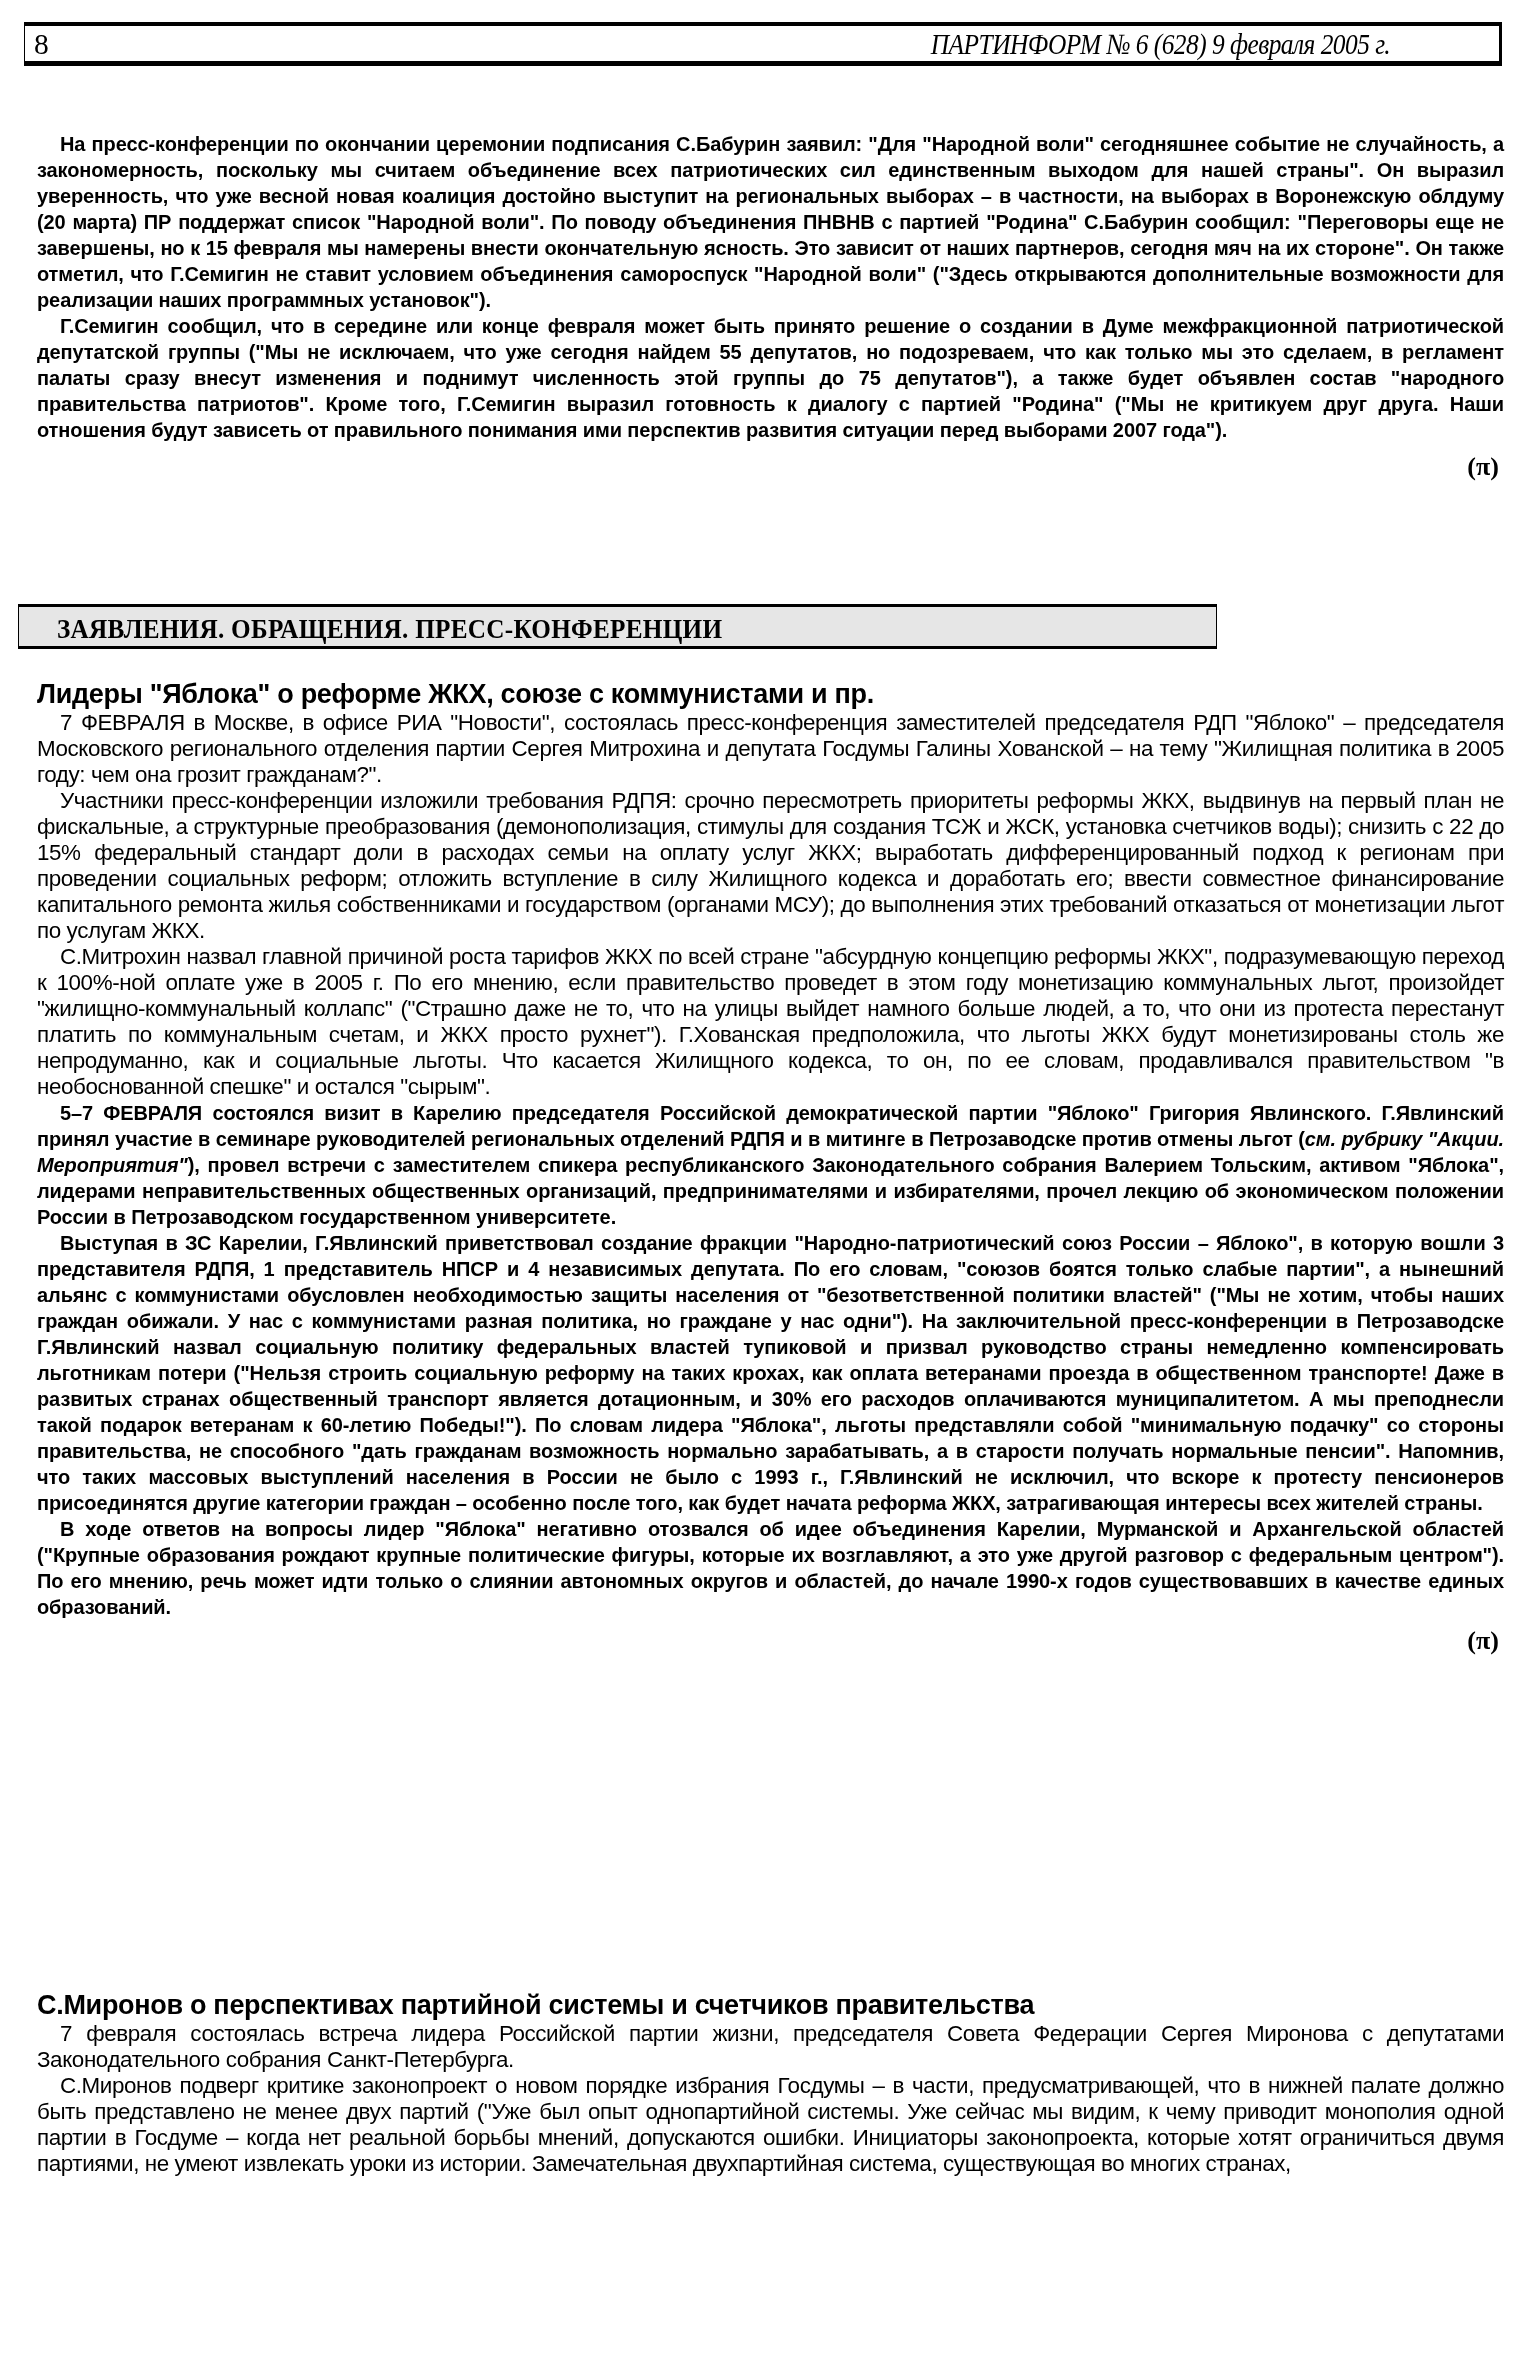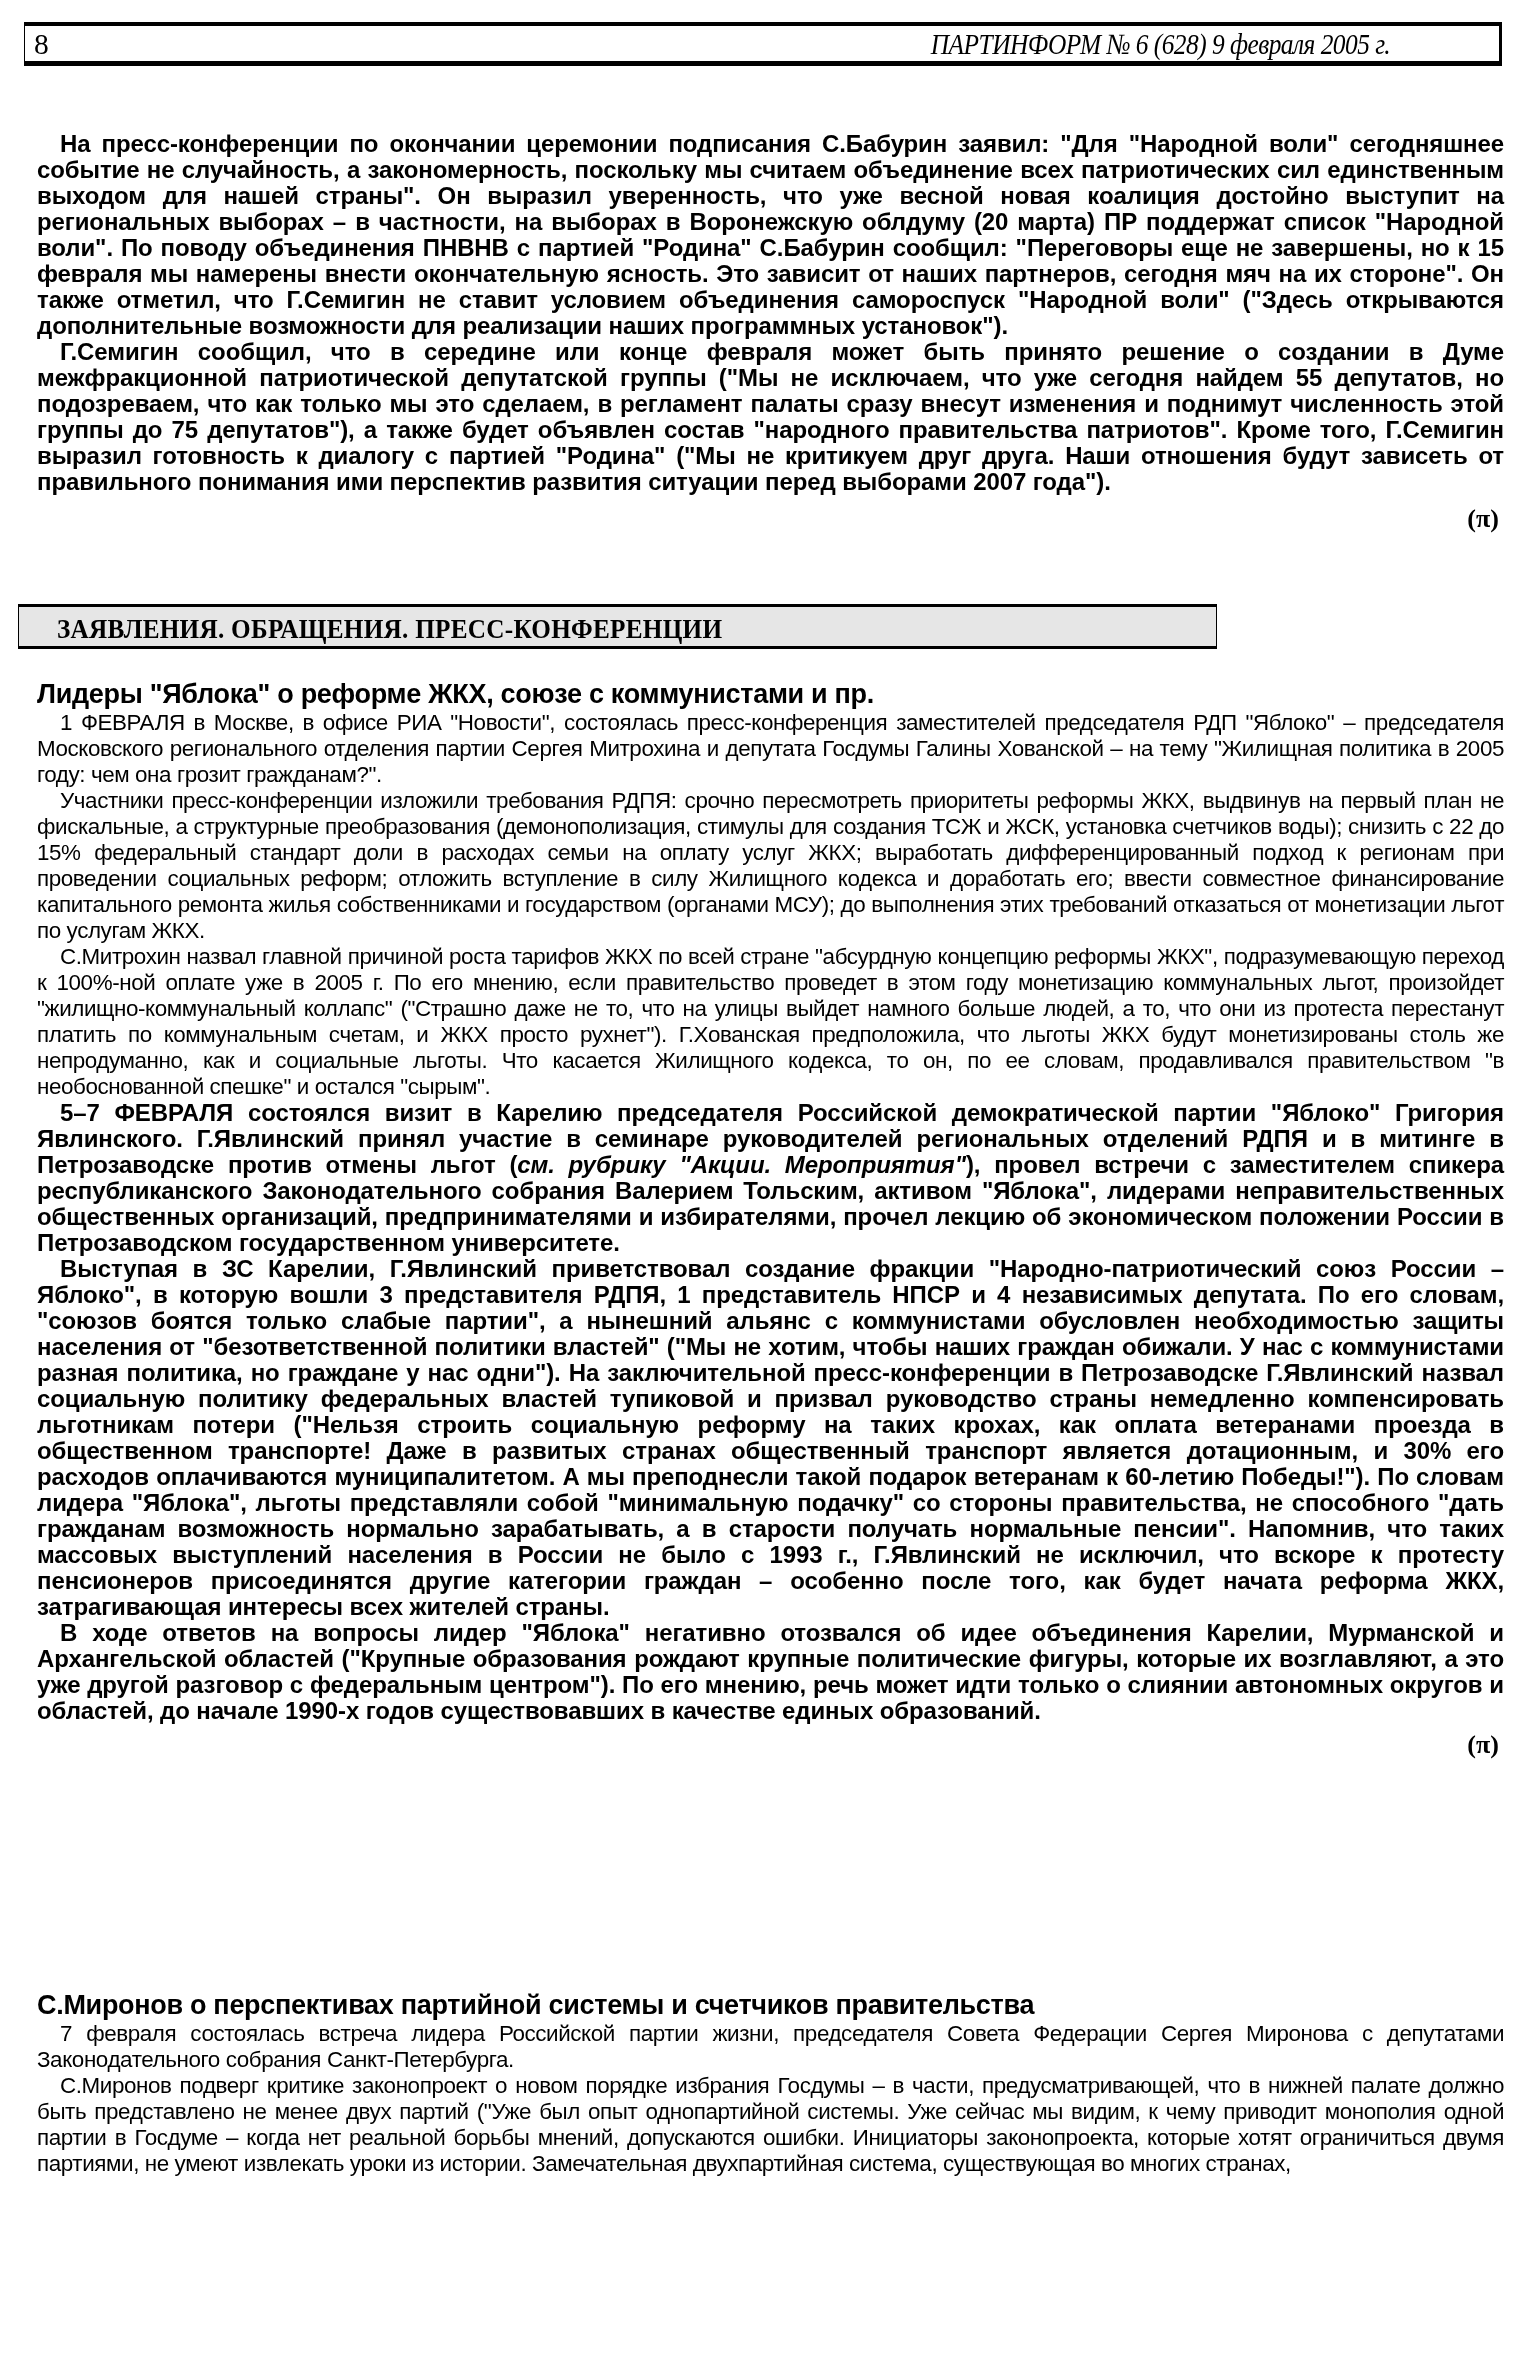--- a/index.html
+++ b/index.html
@@ -17,21 +17,21 @@
     position: absolute; right: 109px; top: 2.6px;
     font-family: "Liberation Serif", serif; font-style: italic; font-size: 29.5px; line-height: 31px;
     letter-spacing: -0.6px; transform: scaleX(0.86); transform-origin: right center;
   }
   .content { position: absolute; left: 37px; width: 1467px; }
   .para {
     font-family: "Liberation Sans", sans-serif; text-align: justify; margin: 0;
     text-indent: 23px; hyphens: none;
   }
   .bold { font-weight: bold; }
-  .p-bold { font-size: 24px; line-height: 26px; letter-spacing: -0.1px; }
+  .p-bold { font-size: 20px; line-height: 26px; letter-spacing: -0.1px; }
   .p-reg { font-size: 22.4px; line-height: 26px; letter-spacing: -0.4px; }
   .source-mark {
     text-align: right; font-family: "Liberation Serif", serif; font-weight: bold;
     font-size: 26px; line-height: 31px; padding-right: 5.1px;
   }
   .section-bar {
     position: absolute; left: 18px; top: 604px; width: 1199px; height: 45px;
     background: #e6e6e6; border-top: 3.2px solid #000; border-left: 1.9px solid #000;
     border-right: 1.9px solid #000; border-bottom: 3.8px solid #000; box-sizing: border-box;
   }
@@ -59,21 +59,21 @@
   <p class="para bold p-bold">Г.Семигин сообщил, что в середине или конце февраля может быть принято решение о создании в Думе межфракционной патриотической депутатской группы ("Мы не исключаем, что уже сегодня найдем 55 депутатов, но подозреваем, что как только мы это сделаем, в регламент палаты сразу внесут изменения и поднимут численность этой группы до 75 депутатов"), а также будет объявлен состав "народного правительства патриотов". Кроме того, Г.Семигин выразил готовность к диалогу с партией "Родина" ("Мы не критикуем друг друга. Наши отношения будут зависеть от правильного понимания ими перспектив развития ситуации перед выборами 2007 года").</p>
   <div class="source-mark" style="margin-top:7.7px;">(π)</div>
 </div>
 
 <div class="section-bar">
   <span class="section-title">ЗАЯВЛЕНИЯ. ОБРАЩЕНИЯ. ПРЕСС-КОНФЕРЕНЦИИ</span>
 </div>
 
 <div class="content" style="top:678px;">
   <h2 class="article-heading">Лидеры "Яблока" о реформе ЖКХ, союзе с коммунистами и пр.</h2>
-  <p class="para p-reg">1 ФЕВРАЛЯ в Москве, в офисе РИА "Новости", состоялась пресс-конференция заместителей председателя РДП "Яблоко" – председателя Московского регионального отделения партии Сергея Митрохина и депутата Госдумы Галины Хованской – на тему "Жилищная политика в 2005 году: чем она грозит гражданам?".</p>
+  <p class="para p-reg">7 ФЕВРАЛЯ в Москве, в офисе РИА "Новости", состоялась пресс-конференция заместителей председателя РДП "Яблоко" – председателя Московского регионального отделения партии Сергея Митрохина и депутата Госдумы Галины Хованской – на тему "Жилищная политика в 2005 году: чем она грозит гражданам?".</p>
   <p class="para p-reg">Участники пресс-конференции изложили требования РДПЯ: срочно пересмотреть приоритеты реформы ЖКХ, выдвинув на первый план не фискальные, а структурные преобразования (демонополизация, стимулы для создания ТСЖ и ЖСК, установка счетчиков воды); снизить с 22 до 15% федеральный стандарт доли в расходах семьи на оплату услуг ЖКХ; выработать дифференцированный подход к регионам при проведении социальных реформ; отложить вступление в силу Жилищного кодекса и доработать его; ввести совместное финансирование капитального ремонта жилья собственниками и государством (органами МСУ); до выполнения этих требований отказаться от монетизации льгот по услугам ЖКХ.</p>
   <p class="para p-reg">С.Митрохин назвал главной причиной роста тарифов ЖКХ по всей стране "абсурдную концепцию реформы ЖКХ", подразумевающую переход к 100%-ной оплате уже в 2005 г. По его мнению, если правительство проведет в этом году монетизацию коммунальных льгот, произойдет "жилищно-коммунальный коллапс" ("Страшно даже не то, что на улицы выйдет намного больше людей, а то, что они из протеста перестанут платить по коммунальным счетам, и ЖКХ просто рухнет"). Г.Хованская предположила, что льготы ЖКХ будут монетизированы столь же непродуманно, как и социальные льготы. Что касается Жилищного кодекса, то он, по ее словам, продавливался правительством "в необоснованной спешке" и остался "сырым".</p>
   <p class="para bold p-bold"><span>5–7 ФЕВРАЛЯ состоялся визит в Карелию председателя Российской демократической партии "Яблоко" Григория Явлинского. Г.Явлинский принял участие в семинаре руководителей региональных отделений РДПЯ и в митинге в Петрозаводске против отмены льгот (</span><span class="it">см. рубрику "Акции. Мероприятия"</span><span>), провел встречи с заместителем спикера республиканского Законодательного собрания Валерием Тольским, активом "Яблока", лидерами неправительственных общественных организаций, предпринимателями и избирателями, прочел лекцию об экономическом положении России в Петрозаводском государственном университете.</span></p>
   <p class="para bold p-bold">Выступая в ЗС Карелии, Г.Явлинский приветствовал создание фракции "Народно-патриотический союз России – Яблоко", в которую вошли 3 представителя РДПЯ, 1 представитель НПСР и 4 независимых депутата. По его словам, "союзов боятся только слабые партии", а нынешний альянс с коммунистами обусловлен необходимостью защиты населения от "безответственной политики властей" ("Мы не хотим, чтобы наших граждан обижали. У нас с коммунистами разная политика, но граждане у нас одни"). На заключительной пресс-конференции в Петрозаводске Г.Явлинский назвал социальную политику федеральных властей тупиковой и призвал руководство страны немедленно компенсировать льготникам потери ("Нельзя строить социальную реформу на таких крохах, как оплата ветеранами проезда в общественном транспорте! Даже в развитых странах общественный транспорт является дотационным, и 30% его расходов оплачиваются муниципалитетом. А мы преподнесли такой подарок ветеранам к 60-летию Победы!"). По словам лидера "Яблока", льготы представляли собой "минимальную подачку" со стороны правительства, не способного "дать гражданам возможность нормально зарабатывать, а в старости получать нормальные пенсии". Напомнив, что таких массовых выступлений населения в России не было с 1993 г., Г.Явлинский не исключил, что вскоре к протесту пенсионеров присоединятся другие категории граждан – особенно после того, как будет начата реформа ЖКХ, затрагивающая интересы всех жителей страны.</p>
   <p class="para bold p-bold">В ходе ответов на вопросы лидер "Яблока" негативно отозвался об идее объединения Карелии, Мурманской и Архангельской областей ("Крупные образования рождают крупные политические фигуры, которые их возглавляют, а это уже другой разговор с федеральным центром"). По его мнению, речь может идти только о слиянии автономных округов и областей, до начале 1990-х годов существовавших в качестве единых образований.</p>
   <div class="source-mark" style="margin-top:5.1px;">(π)</div>
 </div>
 
 <div class="content" style="top:1989px;">
   <h2 class="article-heading">С.Миронов о перспективах партийной системы и счетчиков правительства</h2>

